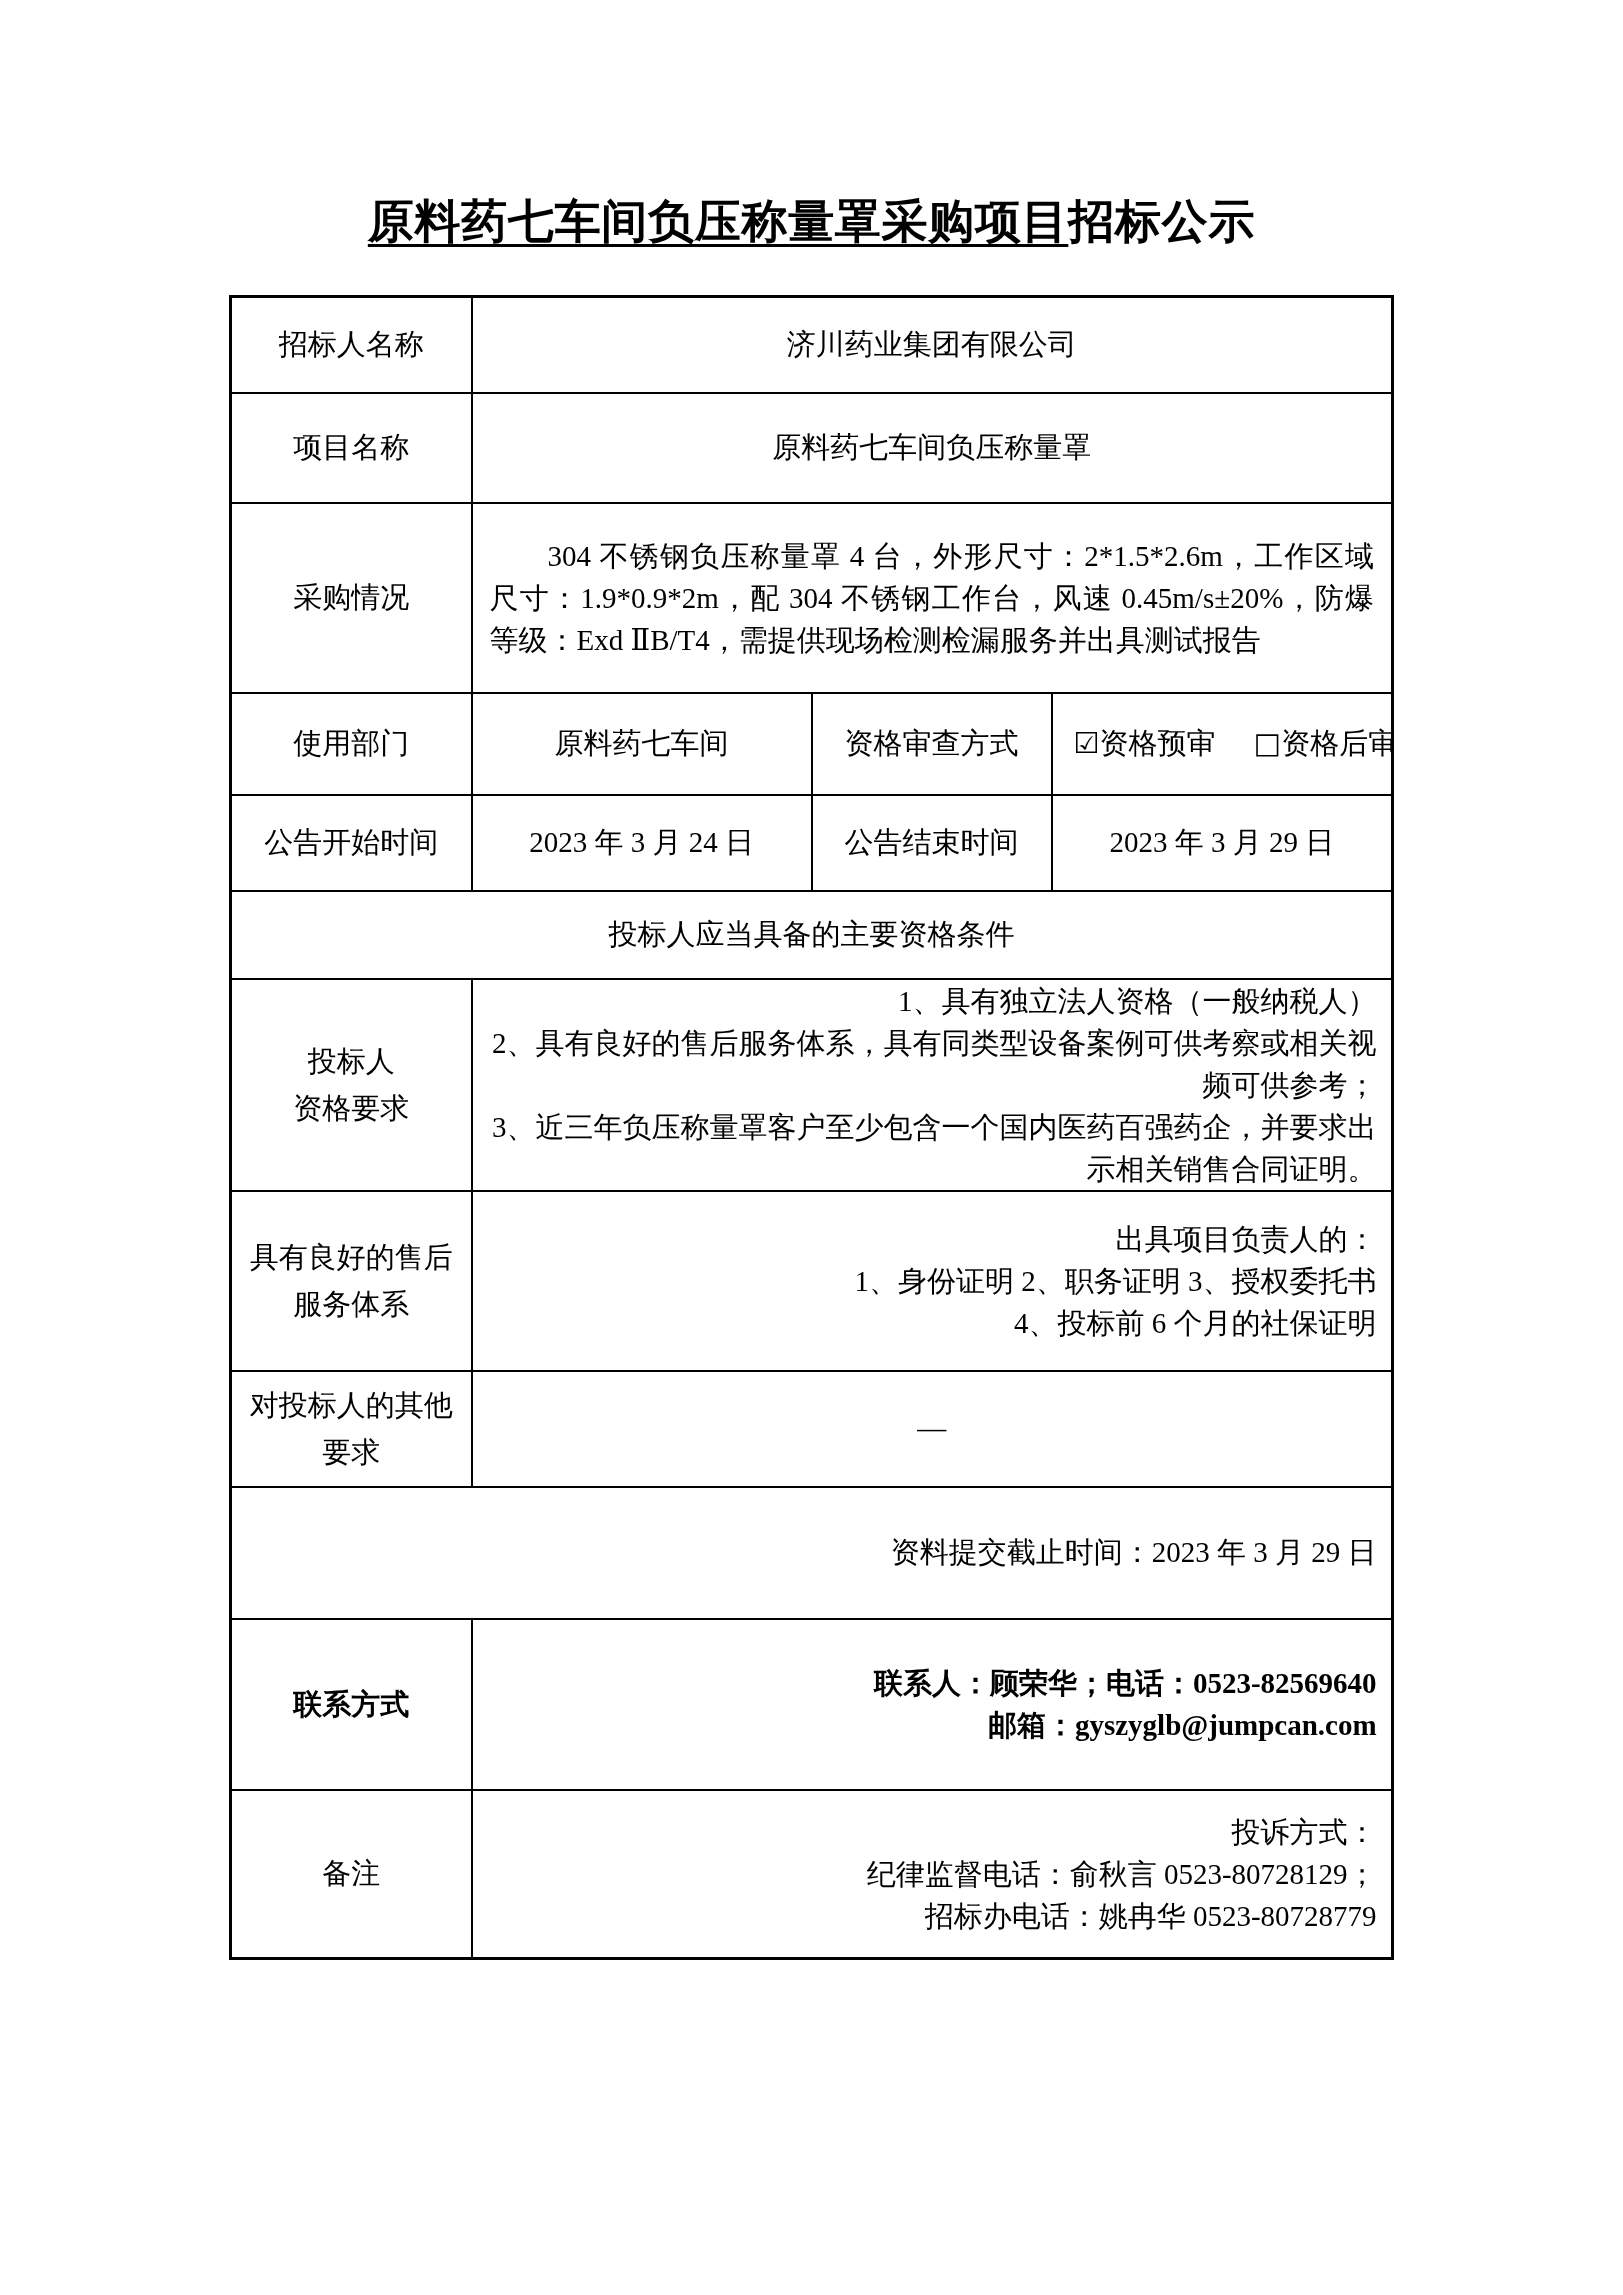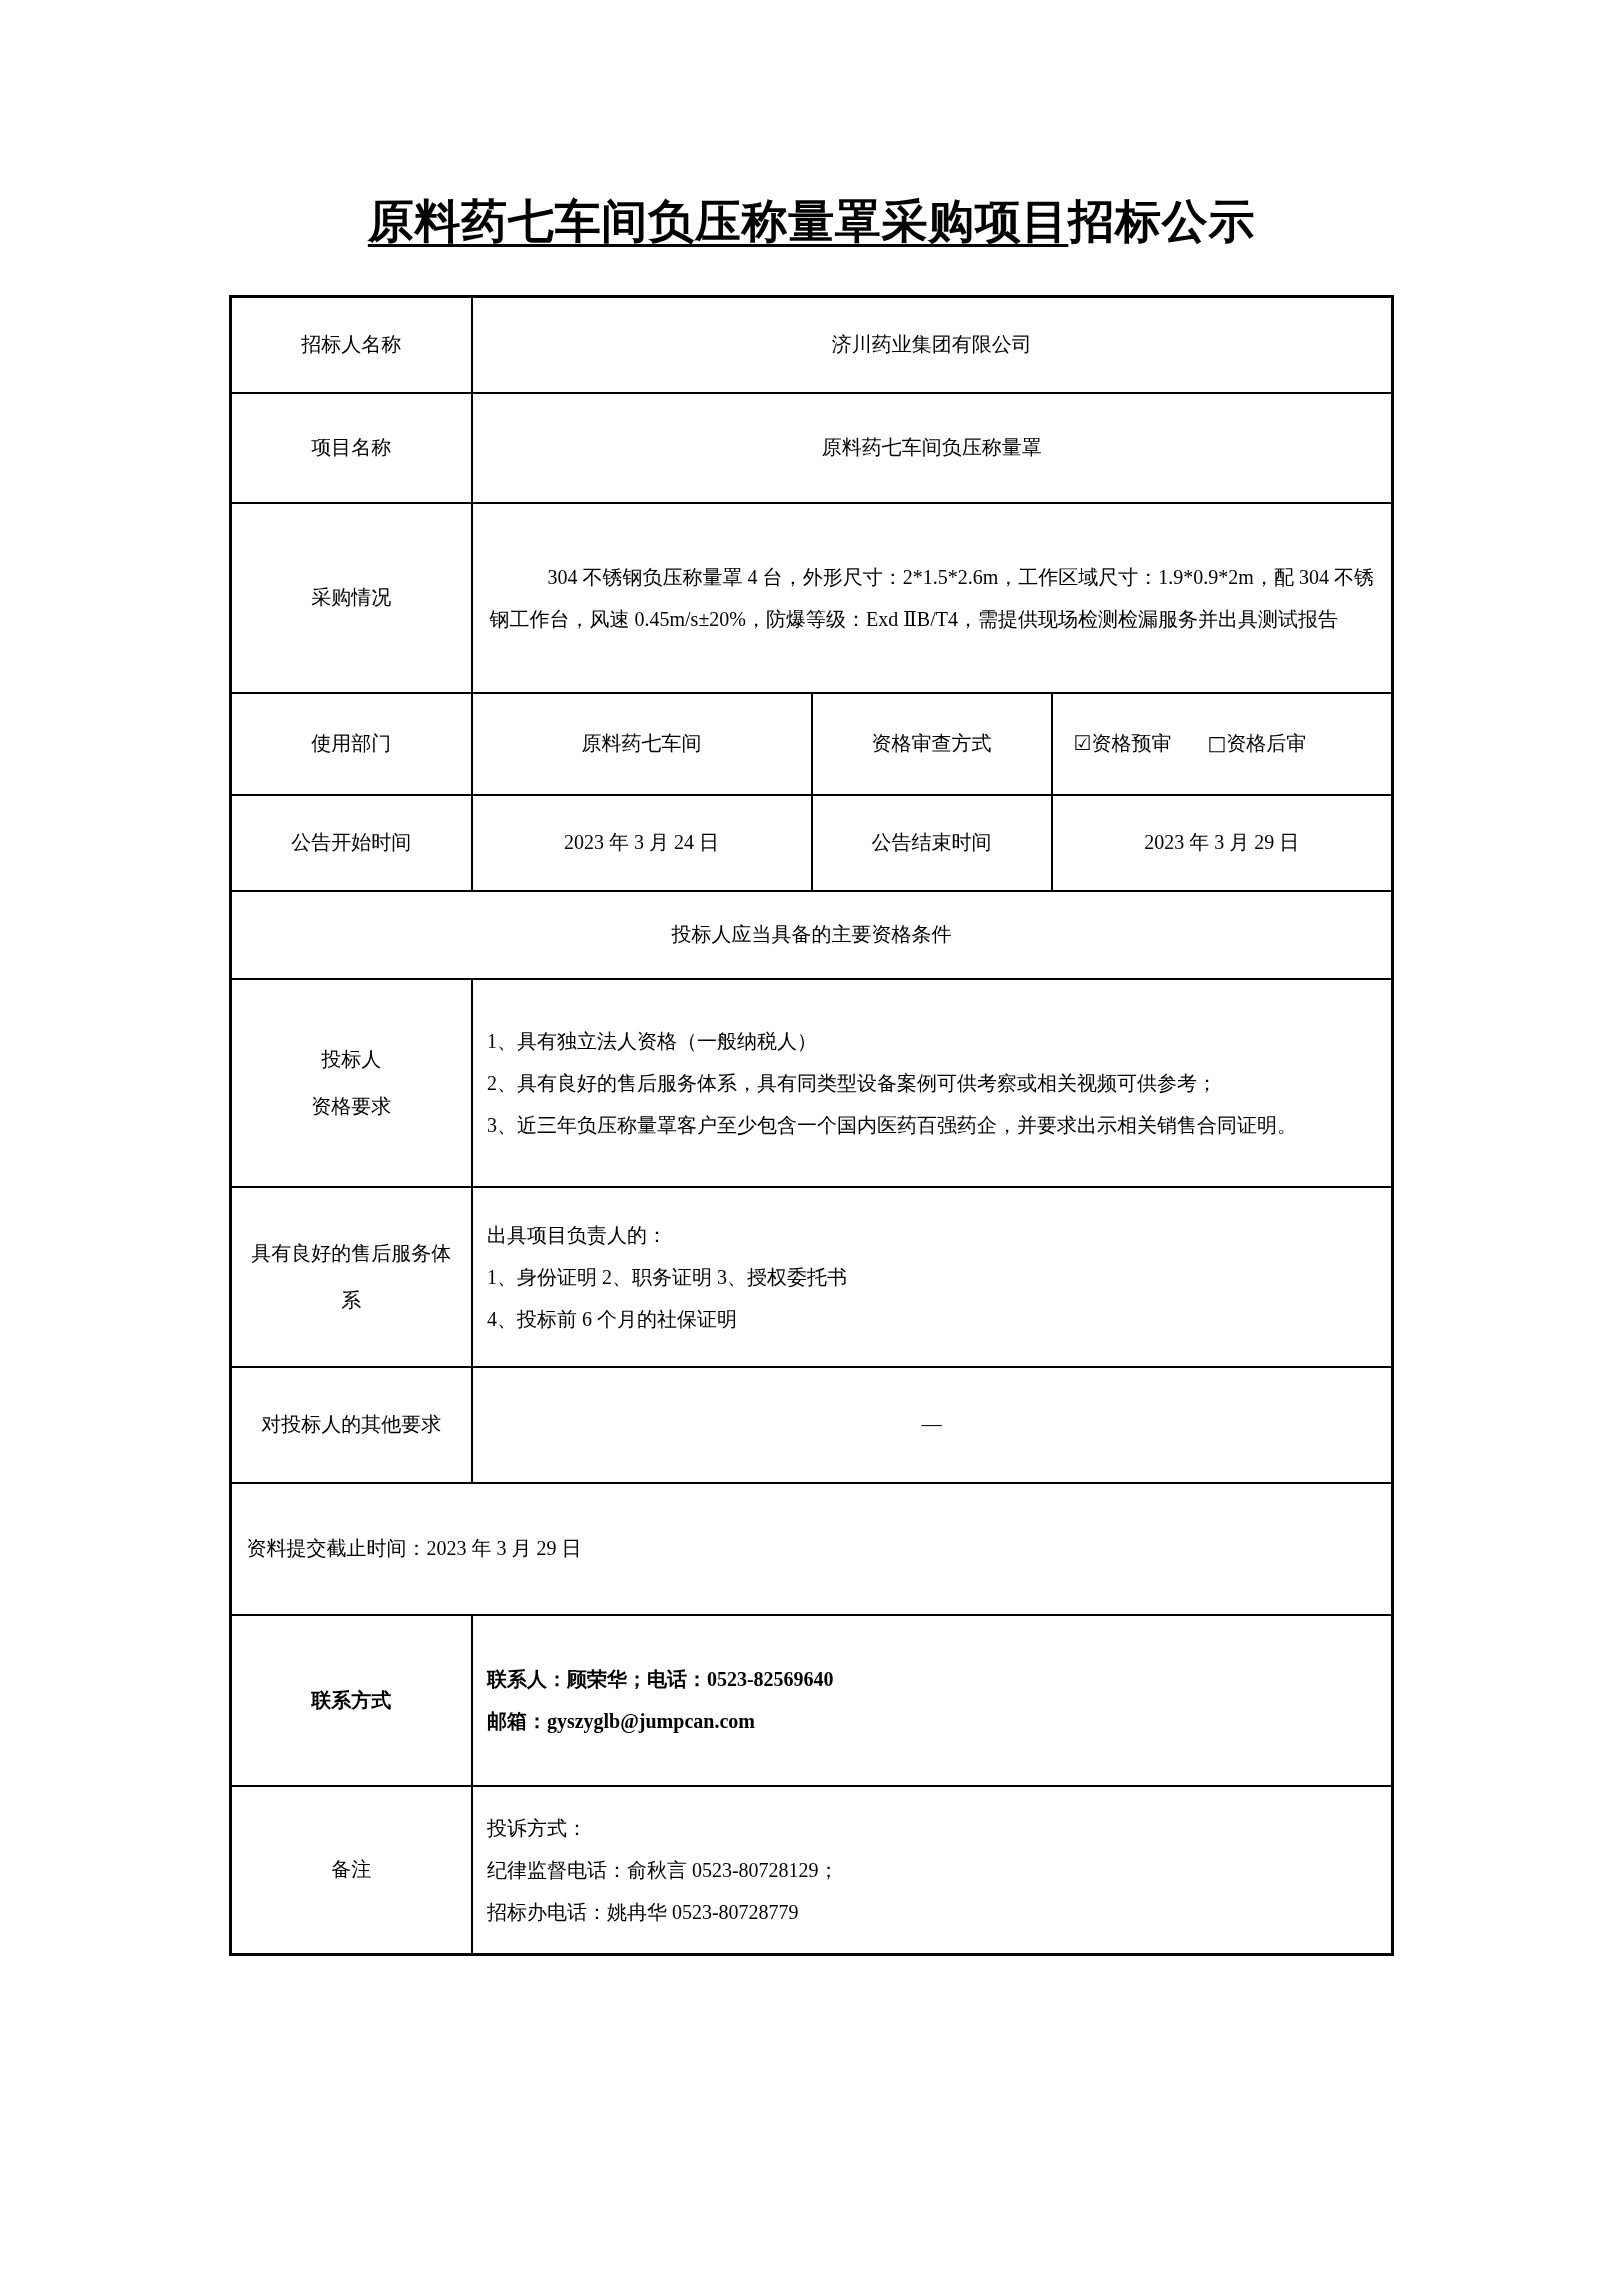--- a/index.html
+++ b/index.html
@@ -24,34 +24,34 @@
     text-decoration: underline;
     text-decoration-thickness: 3.3px;
     text-underline-offset: 6.5px;
   }
   table.doc {
     width: 1161px;
     margin: 46px auto 0 auto;
     border-collapse: collapse;
     table-layout: fixed;
     border: 3.3px solid #000;
-    font-size: 20px;
+    font-size: 29px;
   }
   td {
     border-left: 2px solid #000;
     border-right: 2px solid #000;
     border-top: 2.6px solid #000;
     border-bottom: 2.6px solid #000;
     vertical-align: middle;
     padding: 0 14.4px;
     overflow: hidden;
   }
   td.lab { text-align: center; line-height: 47px; white-space: pre-line; }
   td.ctr { text-align: center; }
-  td.left { text-align: left; }
+  td.left { text-align: right; }
   td.ml { white-space: pre-line; line-height: 42px; }
   td.para {
     text-align: justify;
     text-indent: 58px;
     line-height: 42px;
     padding: 0 17px;
   }
   td.chk { text-align: left; padding-left: 21px; white-space: nowrap; }
   .chk .opt2 { margin-left: 31px; text-align: right; }
   .box { font-family: "DejaVu Sans", sans-serif; }

